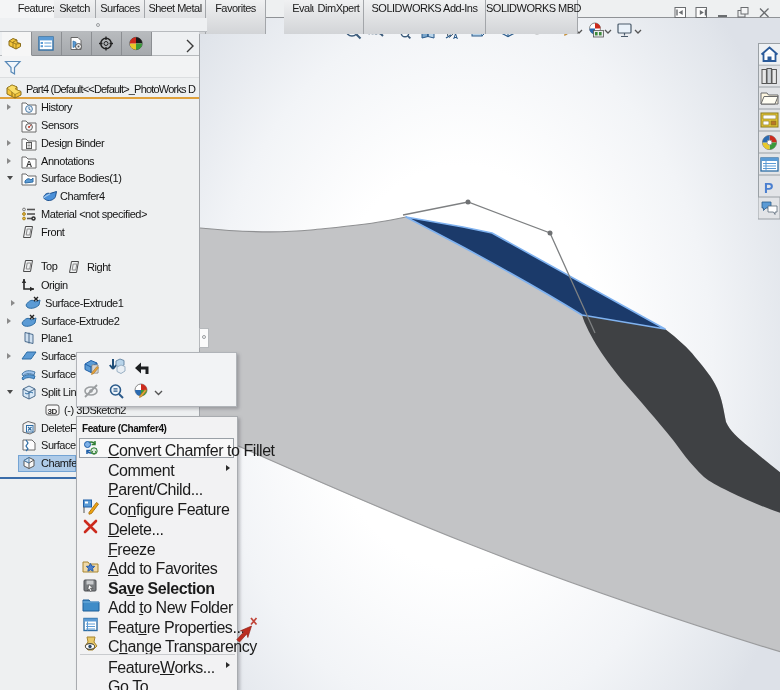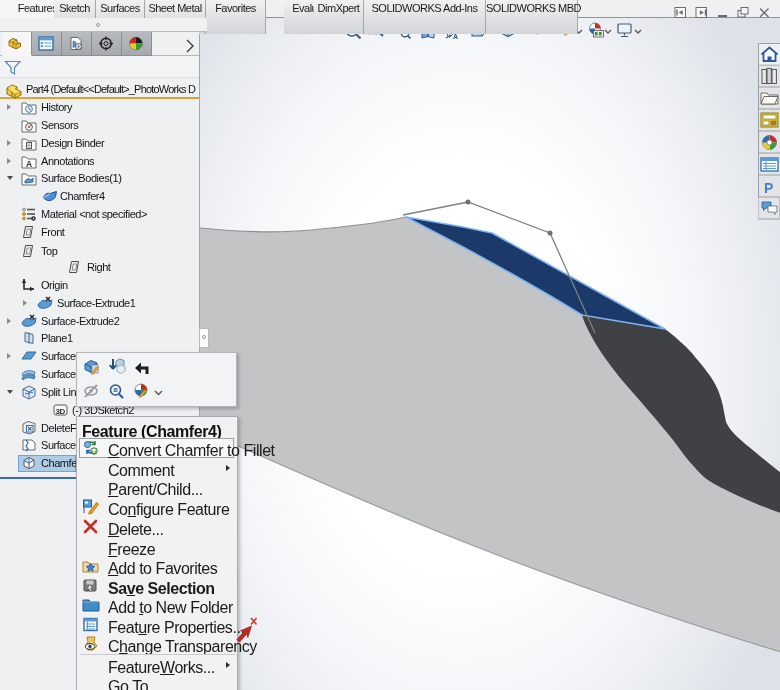--- a/index.html
+++ b/index.html
@@ -302,21 +302,21 @@
           </svg></span>
         <span class="txt" style="left:41px;">Material &lt;not specified&gt;</span>
       </div>
       <div class="trow" style="left: 0px; top: 191px; width: 199px;">
         <span class="ticon" style="left:21px;"><svg width="16" height="16">
             <path d="M4.5,2.5 h7 l-2,11 h-7 Z" fill="none" stroke="#4a4a4a"></path>
             <path d="M6.2,5 h3.6 l-1,6 h-3.6 Z" fill="none" stroke="#8a8a8a"></path>
           </svg></span>
         <span class="txt" style="left:41px;">Front</span>
       </div>
-      <div class="trow" style="left: 0px; top: 210px; width: 215px;">
+      <div class="trow" style="left: 0px; top: 225px; width: 215px;">
         <span class="ticon" style="left:21px;"><svg width="16" height="16">
             <path d="M4.5,2.5 h7 l-2,11 h-7 Z" fill="none" stroke="#4a4a4a"></path>
             <path d="M6.2,5 h3.6 l-1,6 h-3.6 Z" fill="none" stroke="#8a8a8a"></path>
           </svg></span>
         <span class="txt" style="left:41px;">Top</span>
       </div>
       <div class="trow" style="left: 0px; top: 226px; width: 164px; margin-left: 46px;">
         <span class="ticon" style="left:21px;"><svg width="16" height="16">
             <path d="M4.5,2.5 h7 l-2,11 h-7 Z" fill="none" stroke="#4a4a4a"></path>
             <path d="M6.2,5 h3.6 l-1,6 h-3.6 Z" fill="none" stroke="#8a8a8a"></path>
@@ -324,21 +324,21 @@
         <span class="txt" style="left:41px;">Right</span>
       </div>
       <div class="trow" style="left: 0px; top: 244px; width: 199px;">
         <span class="ticon" style="left:21px;"><svg width="16" height="16">
             <path d="M3,2 V12 H13" stroke="#2a2a2a" stroke-width="1.6" fill="none"></path>
             <path d="M3,2 l-2.2,4 h4.4 Z" fill="#2a2a2a"></path>
             <path d="M13,12 l-4,-2.2 v4.4 Z" fill="#2a2a2a"></path>
           </svg></span>
         <span class="txt" style="left:41px;">Origin</span>
       </div>
-      <div class="trow" style="left: 16px; top: 262px; width: 216px;">
+      <div class="trow" style="left: 4px; top: 262px; width: 216px;">
         <span class="arrow arr-r"></span>
         <span class="ticon" style="left:21px;"><svg width="16" height="16">
             <path d="M1,10 C4,5 8,4 10,7 L15,5 L14,10 C10,14 4,14 2,12 Z" fill="#5b9bd5" stroke="#2e6da4"></path>
             <path d="M9,2 l4,4 m0,-4 l-4,4" stroke="#222" stroke-width="1.4"></path>
           </svg></span>
         <span class="txt" style="left:41px;">Surface-Extrude1</span>
       </div>
       <div class="trow" style="left: 0px; top: 280px; width: 199px;">
         <span class="arrow arr-r"></span>
         <span class="ticon" style="left:21px;"><svg width="16" height="16">
@@ -370,21 +370,21 @@
       </div>
       <div class="trow" style="left: 0px; top: 351px; width: 199px;">
         <span class="arrow arr-d"></span>
         <span class="ticon" style="left:21px;"><svg width="16" height="16">
             <path d="M2,5 l6,-3 6,3 v7 l-6,3 -6,-3 Z" fill="#d8e8f6" stroke="#4a6b8c"></path>
             <path d="M2,5 l6,3 6,-3 M8,8 v7" stroke="#4a6b8c" fill="none"></path>
             <path d="M4,9 q2,2 4,0 q2,-2 4,0" stroke="#2e6da4" fill="none"></path>
           </svg></span>
         <span class="txt" style="left:41px;">Split Lin</span>
       </div>
-      <div class="trow" style="left: 12px; top: 369px; width: 225px;">
+      <div class="trow" style="left: 4px; top: 369px; width: 225px;">
         <span class="ticon" style="left:41px;"><svg width="18" height="16">
             <rect x="1" y="3" width="13" height="10" rx="2" fill="#f8f8f8" stroke="#5a5a5a"></rect>
             <text x="2.6" y="11.5" font-size="8" font-family="Liberation Sans" font-weight="bold" fill="#333">3D</text>
           </svg></span>
         <span class="txt" style="left:60px;">(-) 3DSketch2</span>
       </div>
       <div class="trow" style="left: 0px; top: 387px; width: 199px;">
         <span class="ticon" style="left:21px;"><svg width="16" height="16">
             <path d="M2,4 l5,-2.5 7,2 v8 l-5,2.5 -7,-2 Z" fill="#f2f2f2" stroke="#6a6a6a"></path>
             <rect x="5.5" y="5.5" width="6.5" height="6.5" fill="#fff" stroke="#2e6da4"></rect>
@@ -488,21 +488,21 @@
       <path d="M7,1 A6,6 0 0 1 13,7 L7,7 Z" fill="#cc2a1d"></path>
       <path d="M13,7 A6,6 0 0 1 7,13 L7,7 Z" fill="#3a9a3a"></path>
       <path d="M7,13 A6,6 0 0 1 1,7 L7,7 Z" fill="#2a6ab0"></path>
       <path d="M6,12.5 l5,-6 1.5,1.2 -5,6 -2,.8 Z" fill="#e8a33d" stroke="#a8741f" stroke-width="0.6"></path>
     </g>
     <path d="M78,38 l3.5,3.5 3.5,-3.5" fill="none" stroke="#555" stroke-width="1.4"></path>
   </svg>
 </div>
 
 <div class="abs" id="ctxmenu">
-  <div style="position:absolute;left:5px;top:6px;font-size:16px;font-weight:bold;color:#111;letter-spacing:-0.4px;text-align:center;">Feature (Chamfer4)</div>
+  <div style="position:absolute;left:5px;top:6px;font-size:10px;font-weight:bold;color:#111;letter-spacing:-0.4px;text-align:center;">Feature (Chamfer4)</div>
   <div id="menuitems">
       <div class="mi" style="top: 21px;">
         <div style="position:absolute;left:2px;top:0px;width:155px;height:20px;background:#f8f8f8;border:1px solid #9aa0a6;box-sizing:border-box;"></div>
         <span class="micon"><svg width="18" height="17">
             <path d="M4,8 A5,5 0 0 1 13,5" fill="none" stroke="#2e7d32" stroke-width="1.5"></path>
             <path d="M13,2 v3.4 h-3.4" fill="none" stroke="#2e7d32" stroke-width="1.5"></path>
             <path d="M14,9 A5,5 0 0 1 5,12" fill="none" stroke="#1f5fa8" stroke-width="1.5"></path>
             <path d="M5,15 v-3.4 h3.4" fill="none" stroke="#1f5fa8" stroke-width="1.5"></path>
             <circle cx="5.5" cy="5.5" r="3" fill="#7fb2e8" stroke="#1f5fa8"></circle>
             <circle cx="12" cy="12" r="3.2" fill="#d9e8d9" stroke="#2e7d32"></circle>

